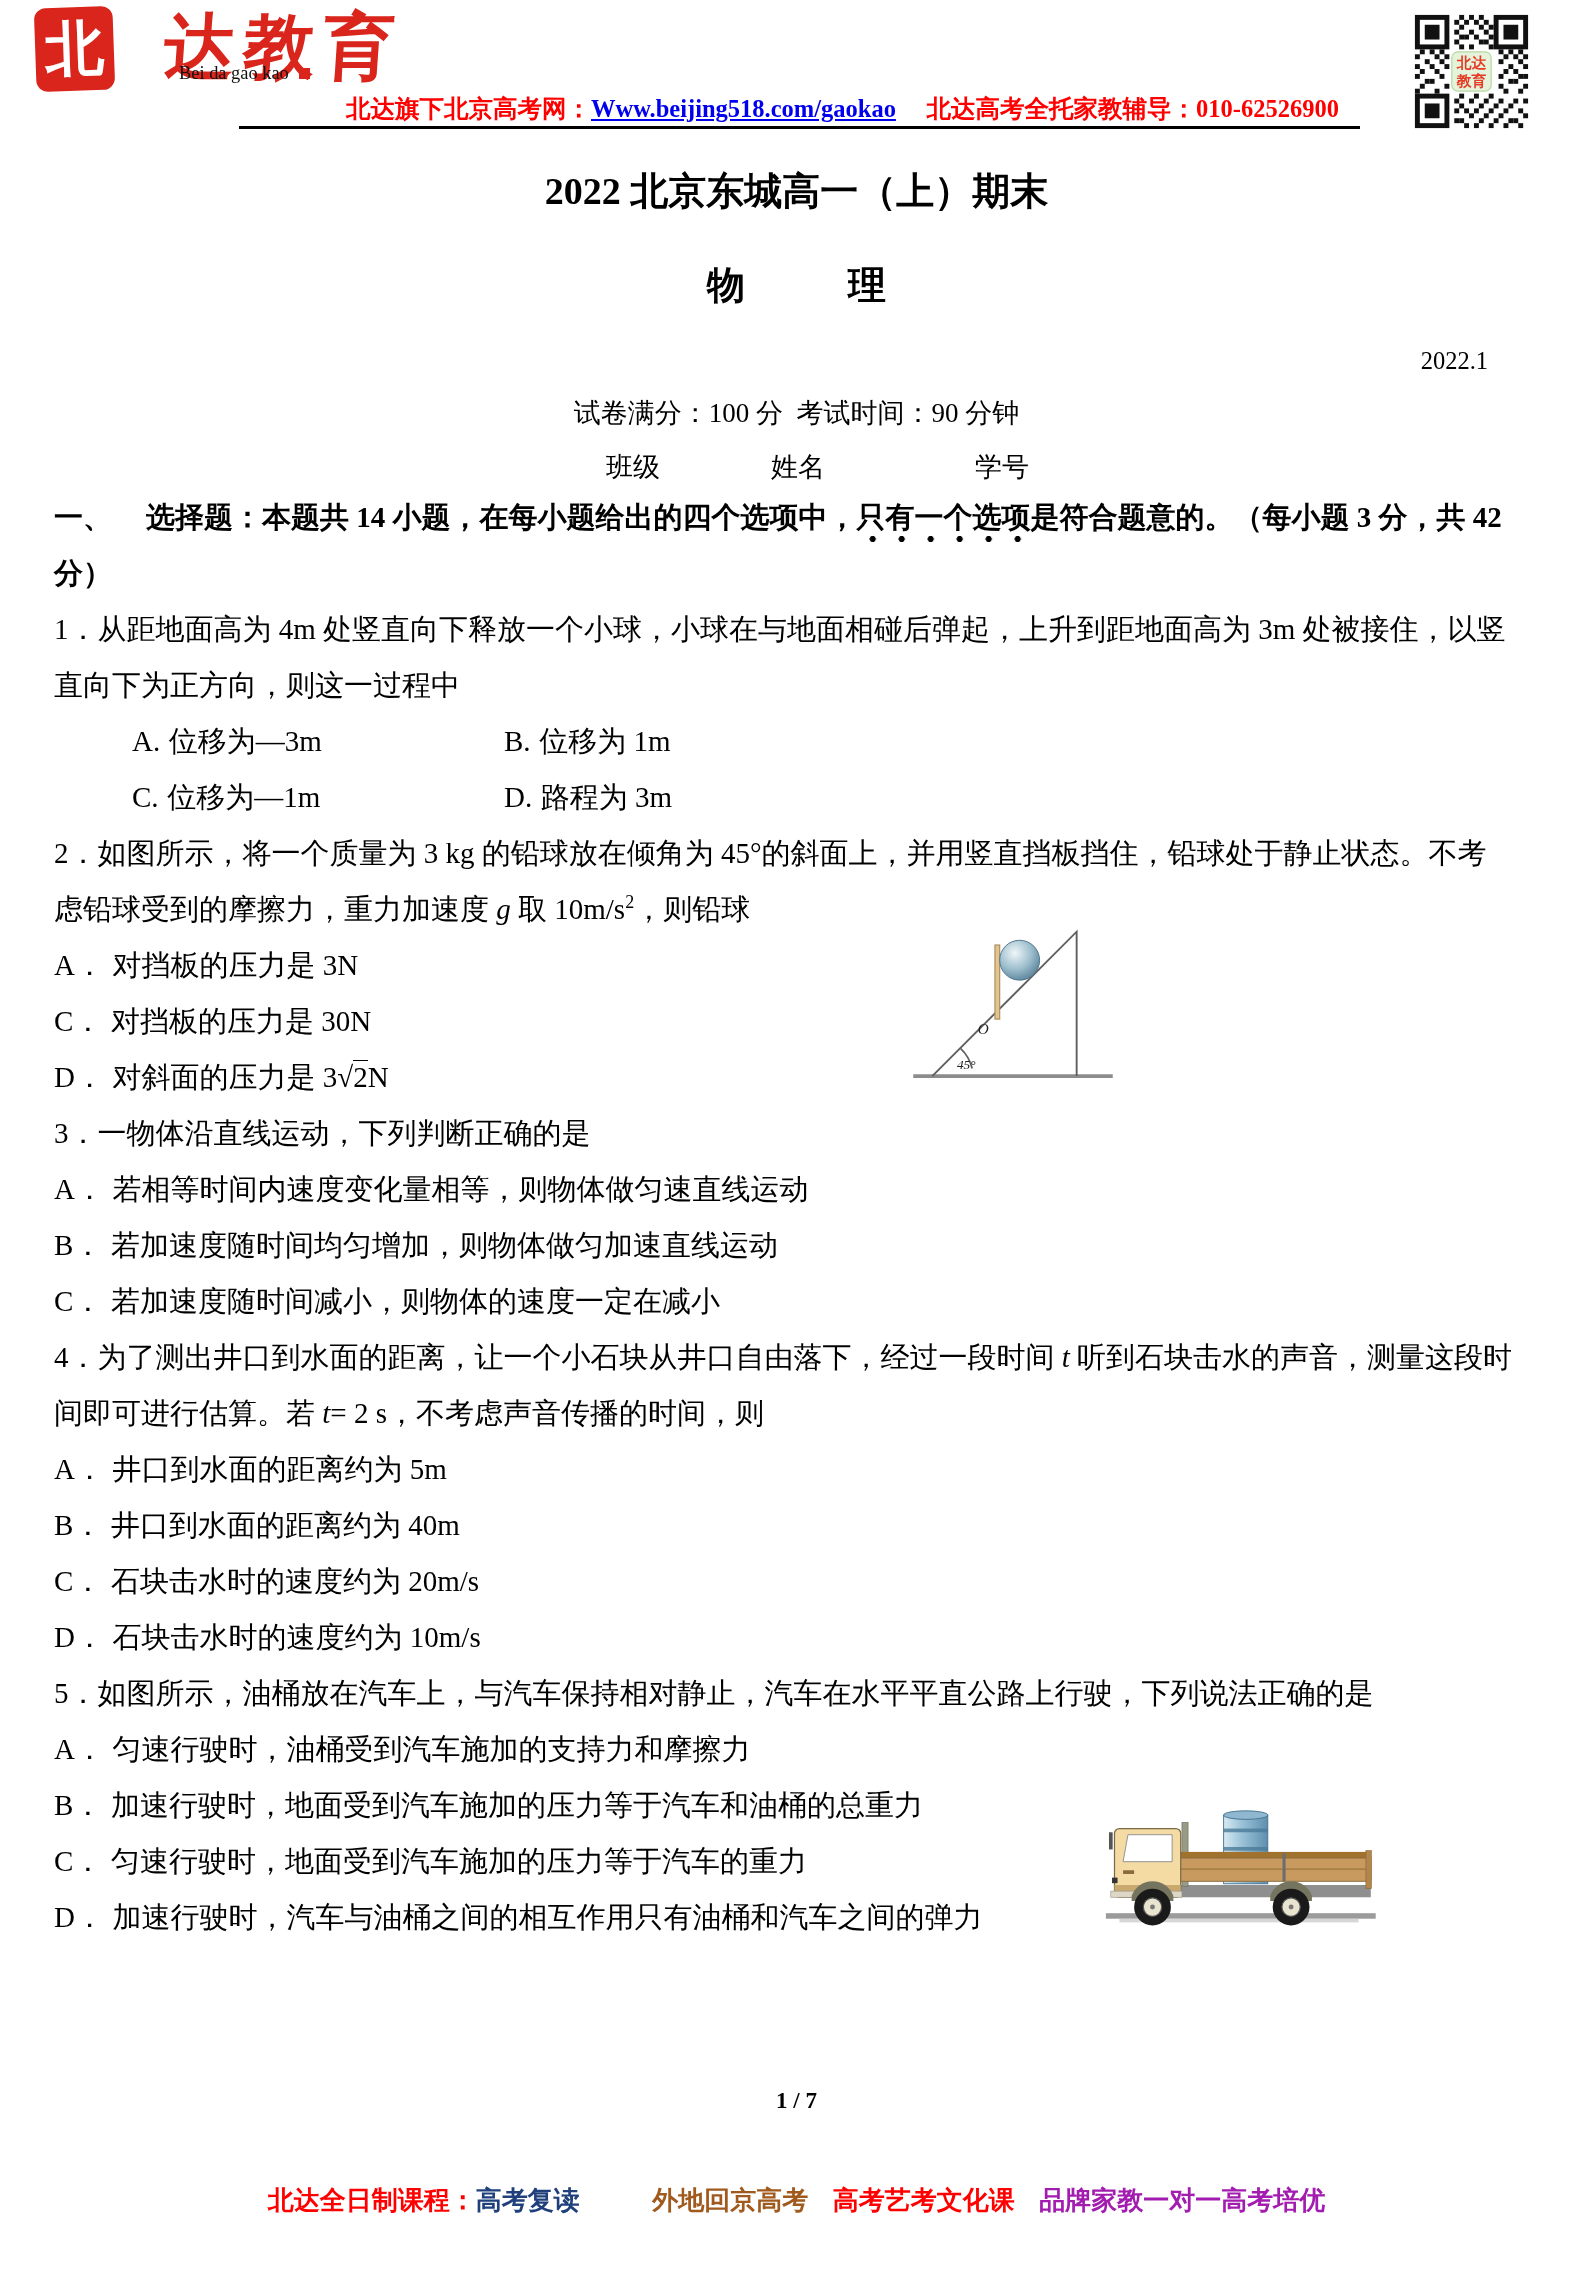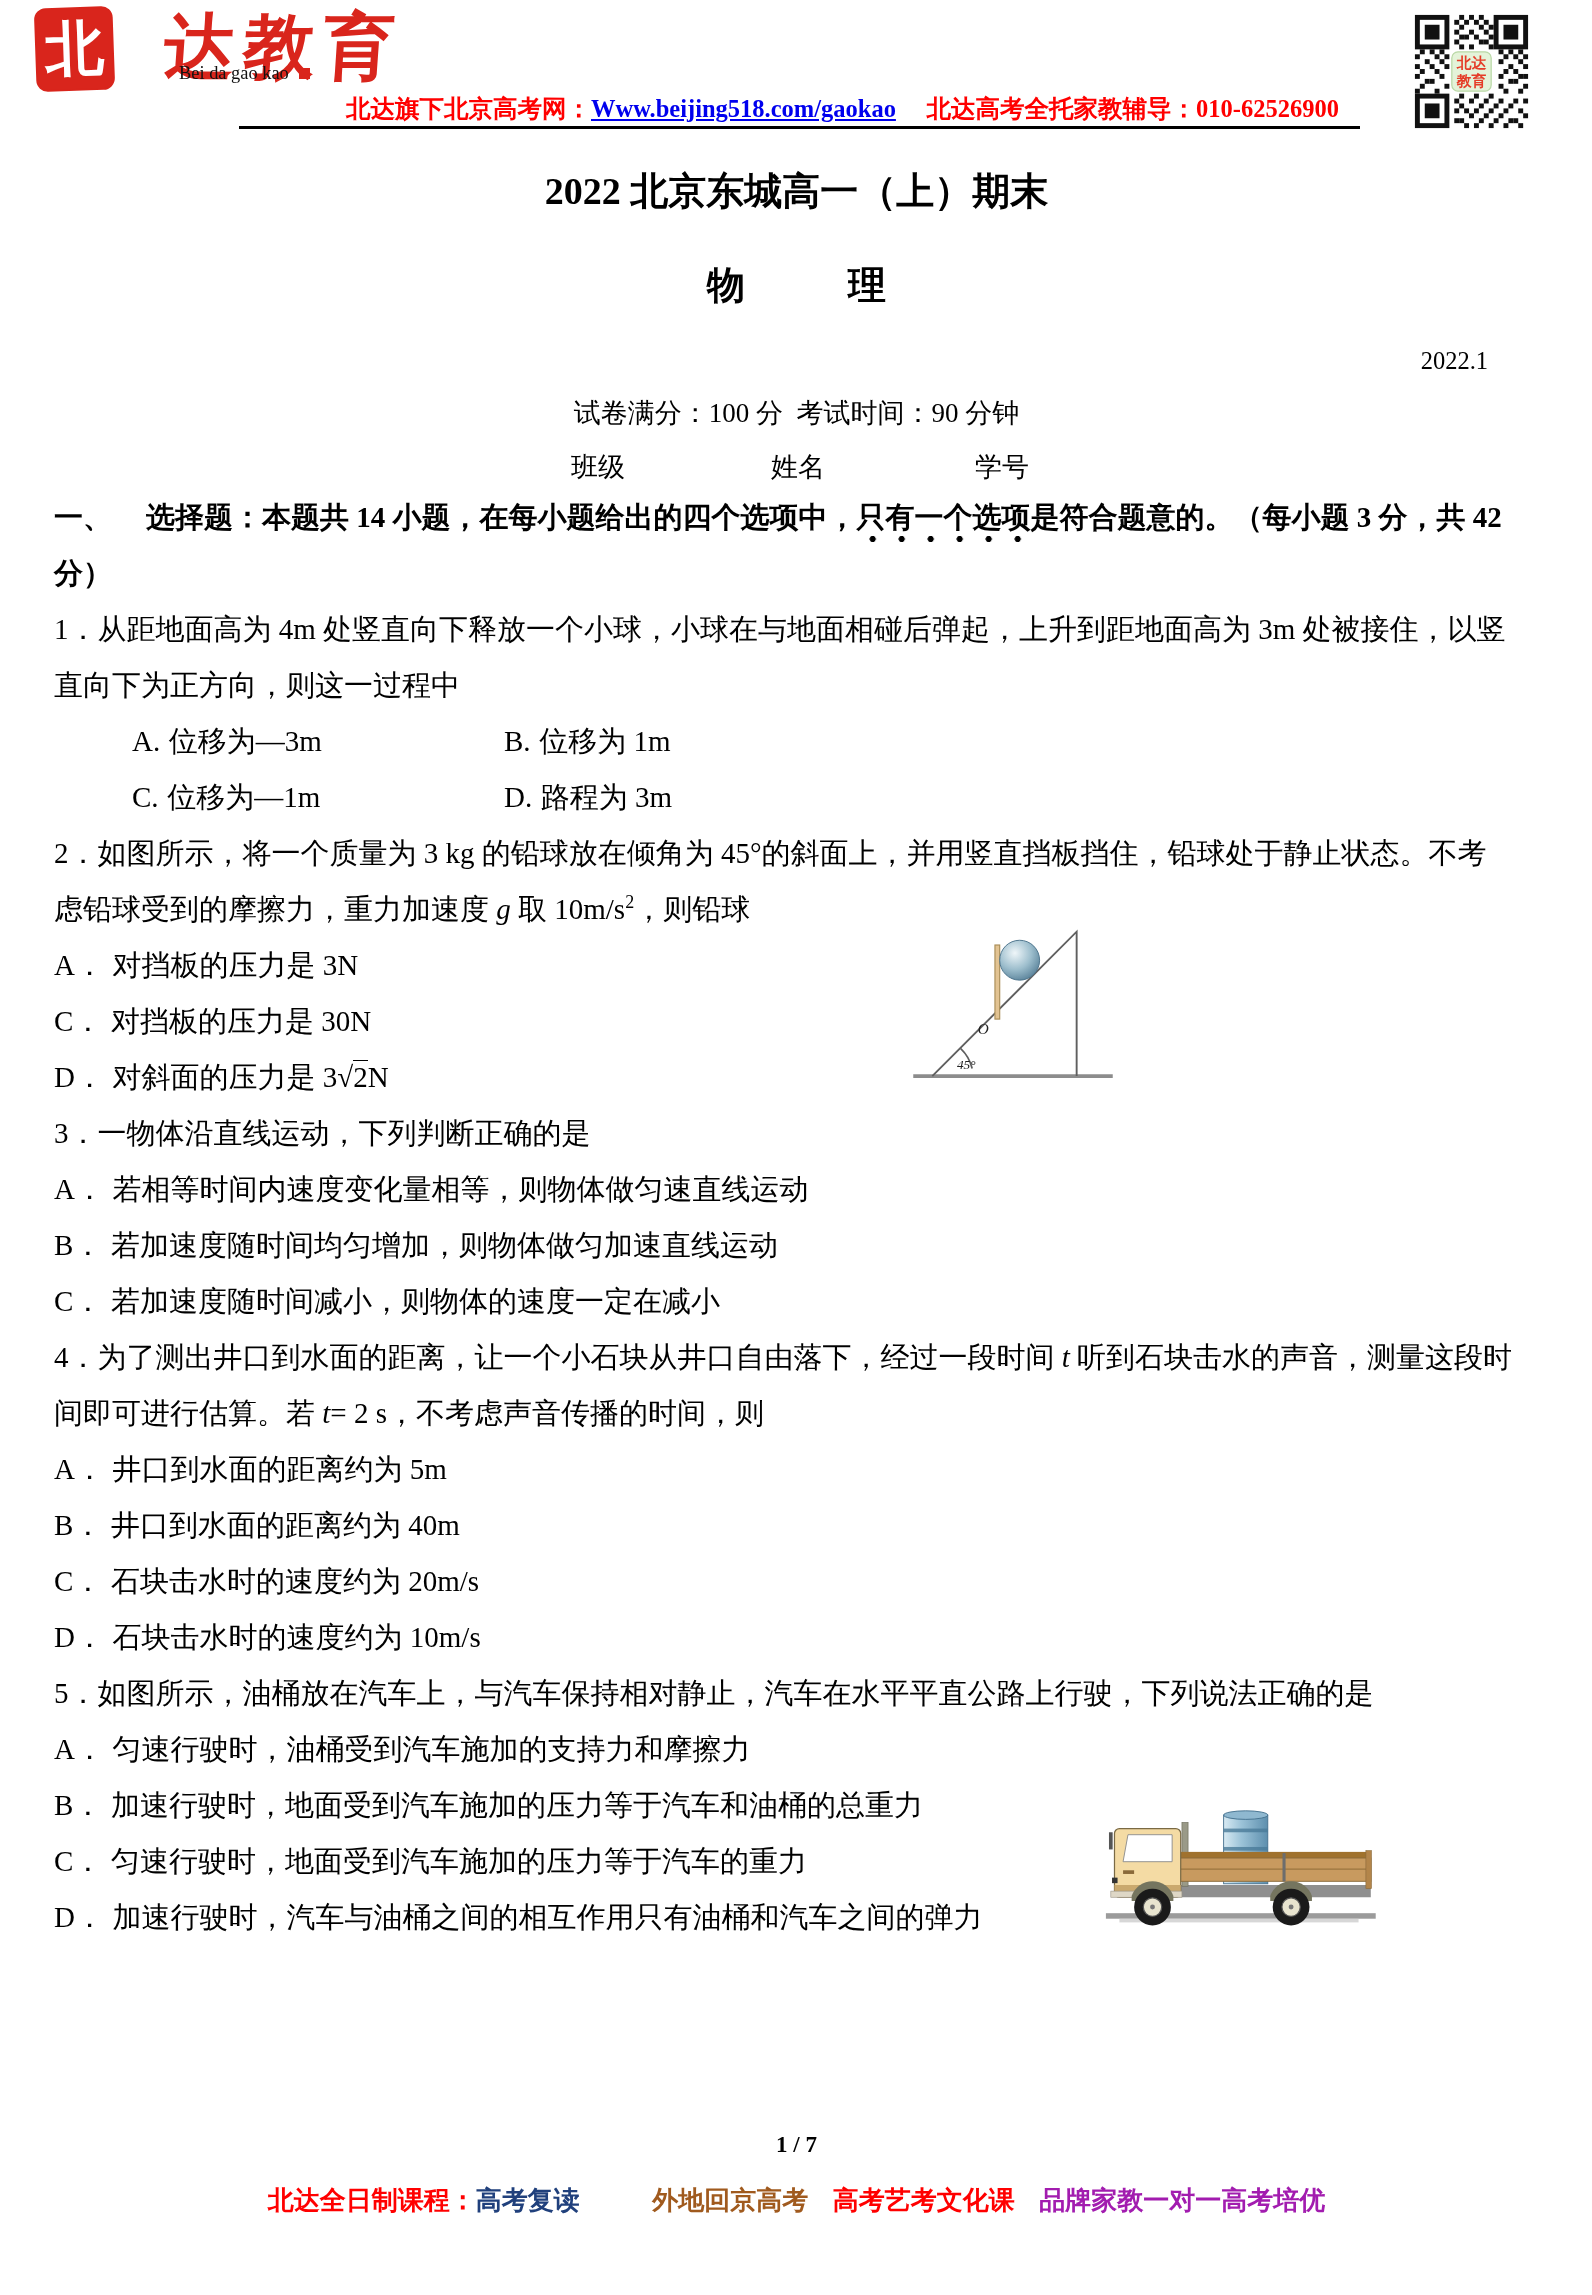--- a/index.html
+++ b/index.html
@@ -35,21 +35,21 @@
   .q1opts{padding-left:78px;}
   .q1opts .c1{display:inline-block;width:372px;}
   sup{font-size:0.62em;vertical-align:super;line-height:0;}
   i{font-style:italic;}
   .sq{white-space:nowrap;}
   .sq .rad{border-top:1.8px solid #000;}
   .emph{padding-bottom:9.8px;
         background-image:radial-gradient(circle,#000 2.8px,rgba(0,0,0,0) 3.4px);
         background-size:29px 8px;background-repeat:repeat-x;background-position:1.2px 100%;}
   
-  .pageno{left:0;top:2088px;width:100%;text-align:center;font-size:23px;font-weight:bold;white-space:pre;margin-top:44px;}
+  .pageno{left:0;top:2088px;width:100%;text-align:center;font-size:23px;font-weight:bold;white-space:pre;}
   .footer{left:0;top:2183px;width:100%;text-align:center;font-size:26px;font-weight:bold;white-space:pre;}
   .f-red{color:#ff0000;}
   .f-blue{color:#20407c;}
   .f-brown{color:#a05a1e;margin-left:48px;}
   .f-green{color:#a21caf;}
   .fgap{display:inline-block;width:24.5px;}
   svg text{font-family:"Liberation Serif","DejaVu Serif",serif;}
 </style>
 </head>
 <body>
@@ -183,21 +183,21 @@
   <rect x="68" y="68" width="64" height="64" rx="10" fill="#e4f3d9" stroke="#b9d8a6" stroke-width="2"></rect>
   <text x="100" y="95" text-anchor="middle" font-size="24" font-weight="bold" fill="#e53c28">北达</text>
   <text x="100" y="123" text-anchor="middle" font-size="24" font-weight="bold" fill="#e53c28">教育</text>
 </svg>
 </div>
 
 <div class="abs title1">2022 北京东城高一（上）期末</div>
 <div class="abs title2"><span class="gap">物</span><span>理</span></div>
 <div class="abs date">2022.1</div>
 <div class="abs exam-info">试卷满分：100 分  考试时间：90 分钟</div>
-<span class="abs fld" style="left:571px;">班级</span>
+<span class="abs fld" style="left:606px;">班级</span>
 <span class="abs fld" style="left:771px;">姓名</span>
 <span class="abs fld" style="left:975px;">学号</span>
 
 <div class="abs content">
   <div class="row b"><span class="idx">一、</span><span>选择题：本题共 14 小题，在每小题给出的四个选项中，</span><span class="emph">只有一个选项</span><span>是符合题意的。（每小题 3 分，共 42</span></div>
   <div class="row b">分）</div>
 
   <div class="row"><span>1．</span><span>从距地面高为 4m 处竖直向下释放一个小球，小球在与地面相碰后弹起，上升到距地面高为 3m 处被接住，以竖</span></div>
   <div class="row">直向下为正方向，则这一过程中</div>
   <div class="row q1opts"><span class="c1"><span class="olabel">A.</span><span>位移为—3m</span></span><span><span class="olabel">B.</span><span>位移为 1m</span></span></div>

